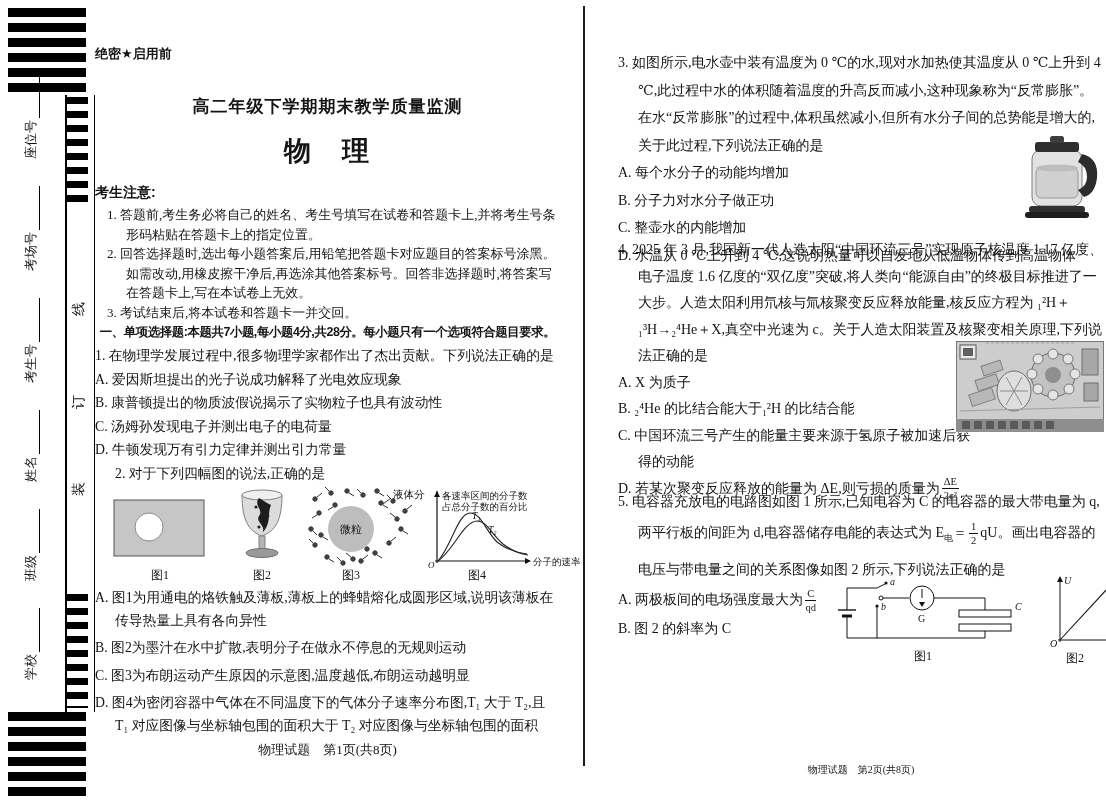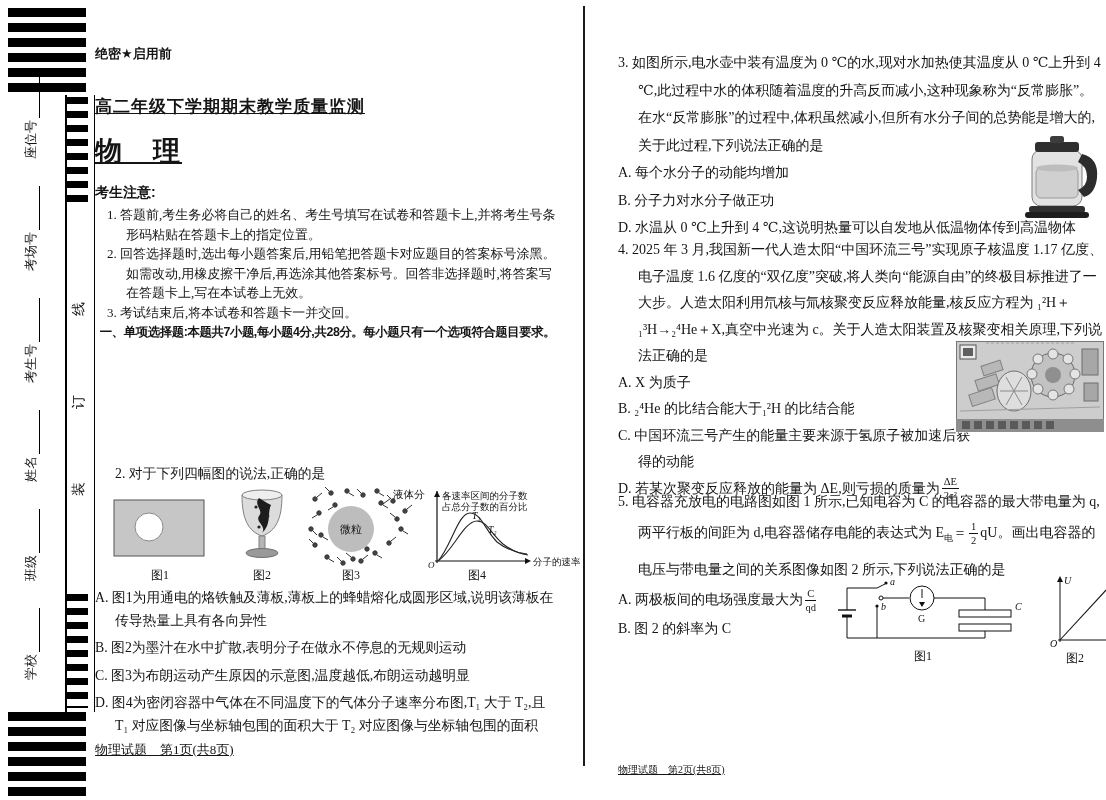--- a/index.html
+++ b/index.html
@@ -31,21 +31,21 @@
   }
   .student-fields .field{display:inline-flex;align-items:flex-end;gap:2px;}
   .student-fields .blank{display:inline-block;width:44px;height:13px;border-bottom:1px solid #000;}
   .bindchar{position:absolute;left:67px;width:24px;text-align:center;transform:rotate(-90deg);font-size:14px;color:#111;}
 
   
   .page{position:absolute;top:0;height:800px;}
   .page1{left:95px;width:465px;}
   .page2{left:595px;width:486px;margin-left:23px;}
   .abs{position:absolute;}
-  .ctr{text-align:left;width:100%;text-decoration:underline;}
+  .ctr{text-align:center;width:100%;}
 
   
   .secrecy{top:45px;left:0;font-size:13px;}
   .exam-title{top:95px;font-size:17px;letter-spacing:1px;}
   .subject-title{top:133px;font-size:27px;letter-spacing:2px;}
   .notice-head{top:184px;left:0;font-size:14px;}
   .notices{top:205px;left:12px;width:452px;font-size:13px;line-height:19.5px;}
   .notices .note{padding-left:19px;text-indent:-19px;}
   .section-head{top:324px;left:0;width:465px;font-size:12.4px;letter-spacing:-0.4px;white-space:nowrap;text-align:center;}
   .q{font-size:13.8px;}
@@ -134,20 +134,27 @@
     <div class="abs notice-head hd">考生注意:</div>
 
     <div class="abs notices">
       <div class="note">1. 答题前,考生务必将自己的姓名、考生号填写在试卷和答题卡上,并将考生号条形码粘贴在答题卡上的指定位置。</div>
       <div class="note">2. 回答选择题时,选出每小题答案后,用铅笔把答题卡对应题目的答案标号涂黑。如需改动,用橡皮擦干净后,再选涂其他答案标号。回答非选择题时,将答案写在答题卡上,写在本试卷上无效。</div>
       <div class="note">3. 考试结束后,将本试卷和答题卡一并交回。</div>
     </div>
 
     <div class="abs section-head hd">一、单项选择题:本题共7小题,每小题4分,共28分。每小题只有一个选项符合题目要求。</div>
 
+    <div class="abs q q1">
+      <div class="stem">1. 在物理学发展过程中,很多物理学家都作出了杰出贡献。下列说法正确的是</div>
+      <div class="opt">A. 爱因斯坦提出的光子说成功解释了光电效应现象</div>
+      <div class="opt">B. 康普顿提出的物质波假说揭示了实物粒子也具有波动性</div>
+      <div class="opt">C. 汤姆孙发现电子并测出电子的电荷量</div>
+      <div class="opt">D. 牛顿发现万有引力定律并测出引力常量</div>
+    </div>
 
     <div class="abs q q2stem">
       <div class="stem">2. 对于下列四幅图的说法,正确的是</div>
     </div>
 
     <div class="abs figrow">
 
       <svg class="abs" style="left:18px;top:16px" width="92" height="58" viewBox="0 0 92 58">
         <rect x="1" y="1" width="90" height="56" fill="#c6c6c6" stroke="#555"></rect>
         <circle cx="36" cy="28" r="14" fill="#ffffff" stroke="#8a8a8a"></circle>
@@ -246,20 +253,21 @@
 
     <div class="abs footer1 ctr">物理试题　第1页(共8页)</div>
   </div>
 
   <div class="page page2">
 
     <div class="abs p2q q3">
       <div class="stem">3. 如图所示,电水壶中装有温度为 0 ℃的水,现对水加热使其温度从 0 ℃上升到 4 ℃,此过程中水的体积随着温度的升高反而减小,这种现象称为“反常膨胀”。在水“反常膨胀”的过程中,体积虽然减小,但所有水分子间的总势能是增大的,关于此过程,下列说法正确的是</div>
       <div class="opt">A. 每个水分子的动能均增加</div>
       <div class="opt">B. 分子力对水分子做正功</div>
+      <div class="opt">C. 整壶水的内能增加</div>
       <div class="opt">D. 水温从 0 ℃上升到 4 ℃,这说明热量可以自发地从低温物体传到高温物体</div>
     </div>
 
     <svg class="abs" style="left:398px;top:130px" width="90" height="90" viewBox="0 0 90 90">
       <rect x="16" y="20" width="50" height="56" rx="9" fill="#e2e2e2" stroke="#7a7a7a"></rect>
       <rect x="20" y="38" width="42" height="30" rx="5" fill="#d0d0d0" stroke="#9a9a9a"></rect>
       <ellipse cx="41" cy="38" rx="21" ry="3.5" fill="#bdbdbd"></ellipse>
       <rect x="19" y="12" width="44" height="10" rx="3" fill="#2f2f2f"></rect>
       <rect x="34" y="6" width="14" height="7" rx="2.5" fill="#3d3d3d"></rect>
       <path d="M66,24 q17,4 15,24 q-2,16 -13,19 l-6,-7 q9,-4 9,-13 q0,-11 -9,-15 z" fill="#2c2c2c"></path>

